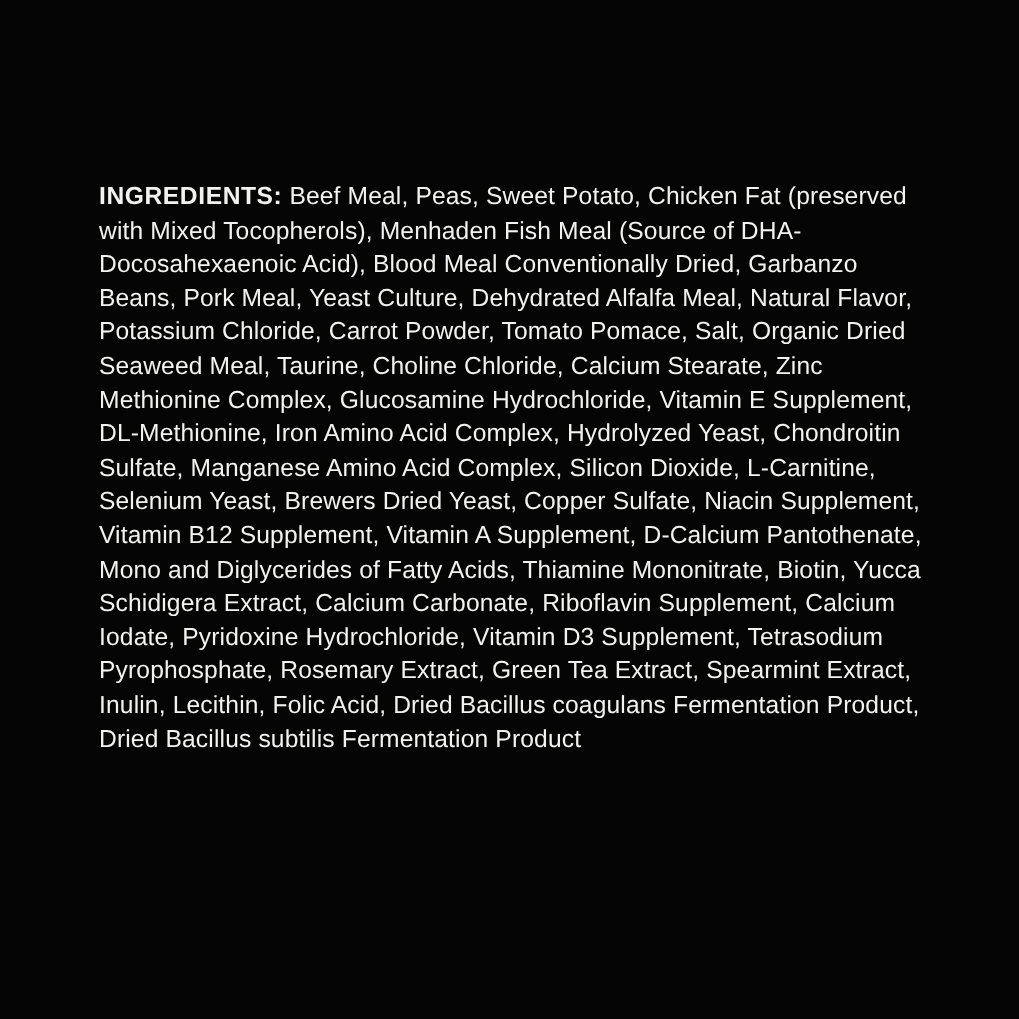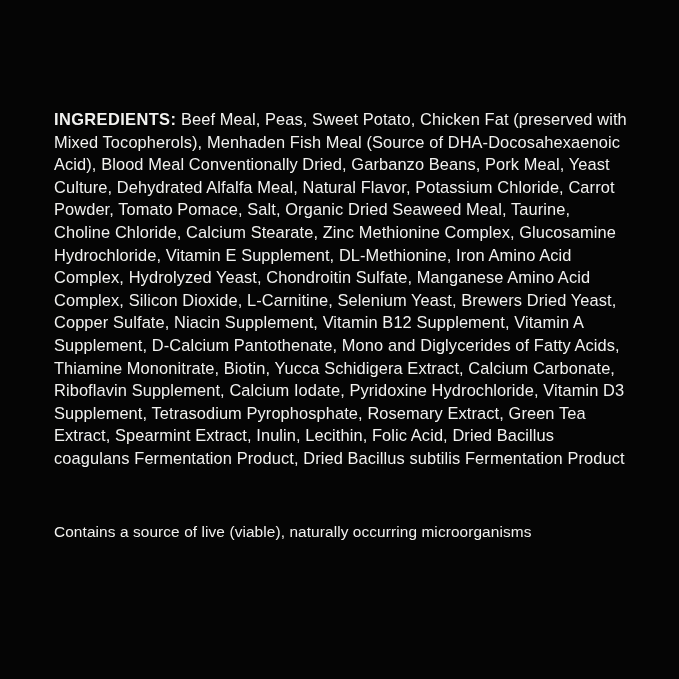--- a/index.html
+++ b/index.html
@@ -22,21 +22,21 @@
     background: #050505;
     box-sizing: border-box;
   }
   .ingredients-block {
     position: absolute;
     left: 54px;
     top: 108px;
     width: 576px;
   }
   .ingredients-paragraph {
-    margin: 0;
+    margin: 12px;
     color: #f2f2f0;
     font-size: 16.4px;
     line-height: 22.6px;
     letter-spacing: 0.1px;
     text-align: left;
     font-family: "Liberation Sans", sans-serif;
     font-weight: 400;
   }
   .heading-word {
     font-weight: bold;
@@ -58,15 +58,14 @@
 </style>
 </head>
 <body>
 
 <div class="label-panel">
 
   <div class="ingredients-block">
     <p class="ingredients-paragraph"><span class="heading-word">INGREDIENTS:</span><span> Beef Meal, Peas, Sweet Potato, Chicken Fat (preserved with Mixed Tocopherols), Menhaden Fish Meal (Source of DHA-Docosahexaenoic Acid), Blood Meal Conventionally Dried, Garbanzo Beans, Pork Meal, Yeast Culture, Dehydrated Alfalfa Meal, Natural Flavor, Potassium Chloride, Carrot Powder, Tomato Pomace, Salt, Organic Dried Seaweed Meal, Taurine, Choline Chloride, Calcium Stearate, Zinc Methionine Complex, Glucosamine Hydrochloride, Vitamin E Supplement, DL-Methionine, Iron Amino Acid Complex, Hydrolyzed Yeast, Chondroitin Sulfate, Manganese Amino Acid Complex, Silicon Dioxide, L-Carnitine, Selenium Yeast, Brewers Dried Yeast, Copper Sulfate, Niacin Supplement, Vitamin B12 Supplement, Vitamin A Supplement, D-Calcium Pantothenate, Mono and Diglycerides of Fatty Acids, Thiamine Mononitrate, Biotin, Yucca Schidigera Extract, Calcium Carbonate, Riboflavin Supplement, Calcium Iodate, Pyridoxine Hydrochloride, Vitamin D3 Supplement, Tetrasodium Pyrophosphate, Rosemary Extract, Green Tea Extract, Spearmint Extract, Inulin, Lecithin, Folic Acid, Dried Bacillus coagulans Fermentation Product, Dried Bacillus subtilis Fermentation Product</span></p>
   </div>
 
-  <p class="contains-line">Contains a source of live (viable), naturally occurring microorganisms</p>
 
 </div>
 
 </body></html>

